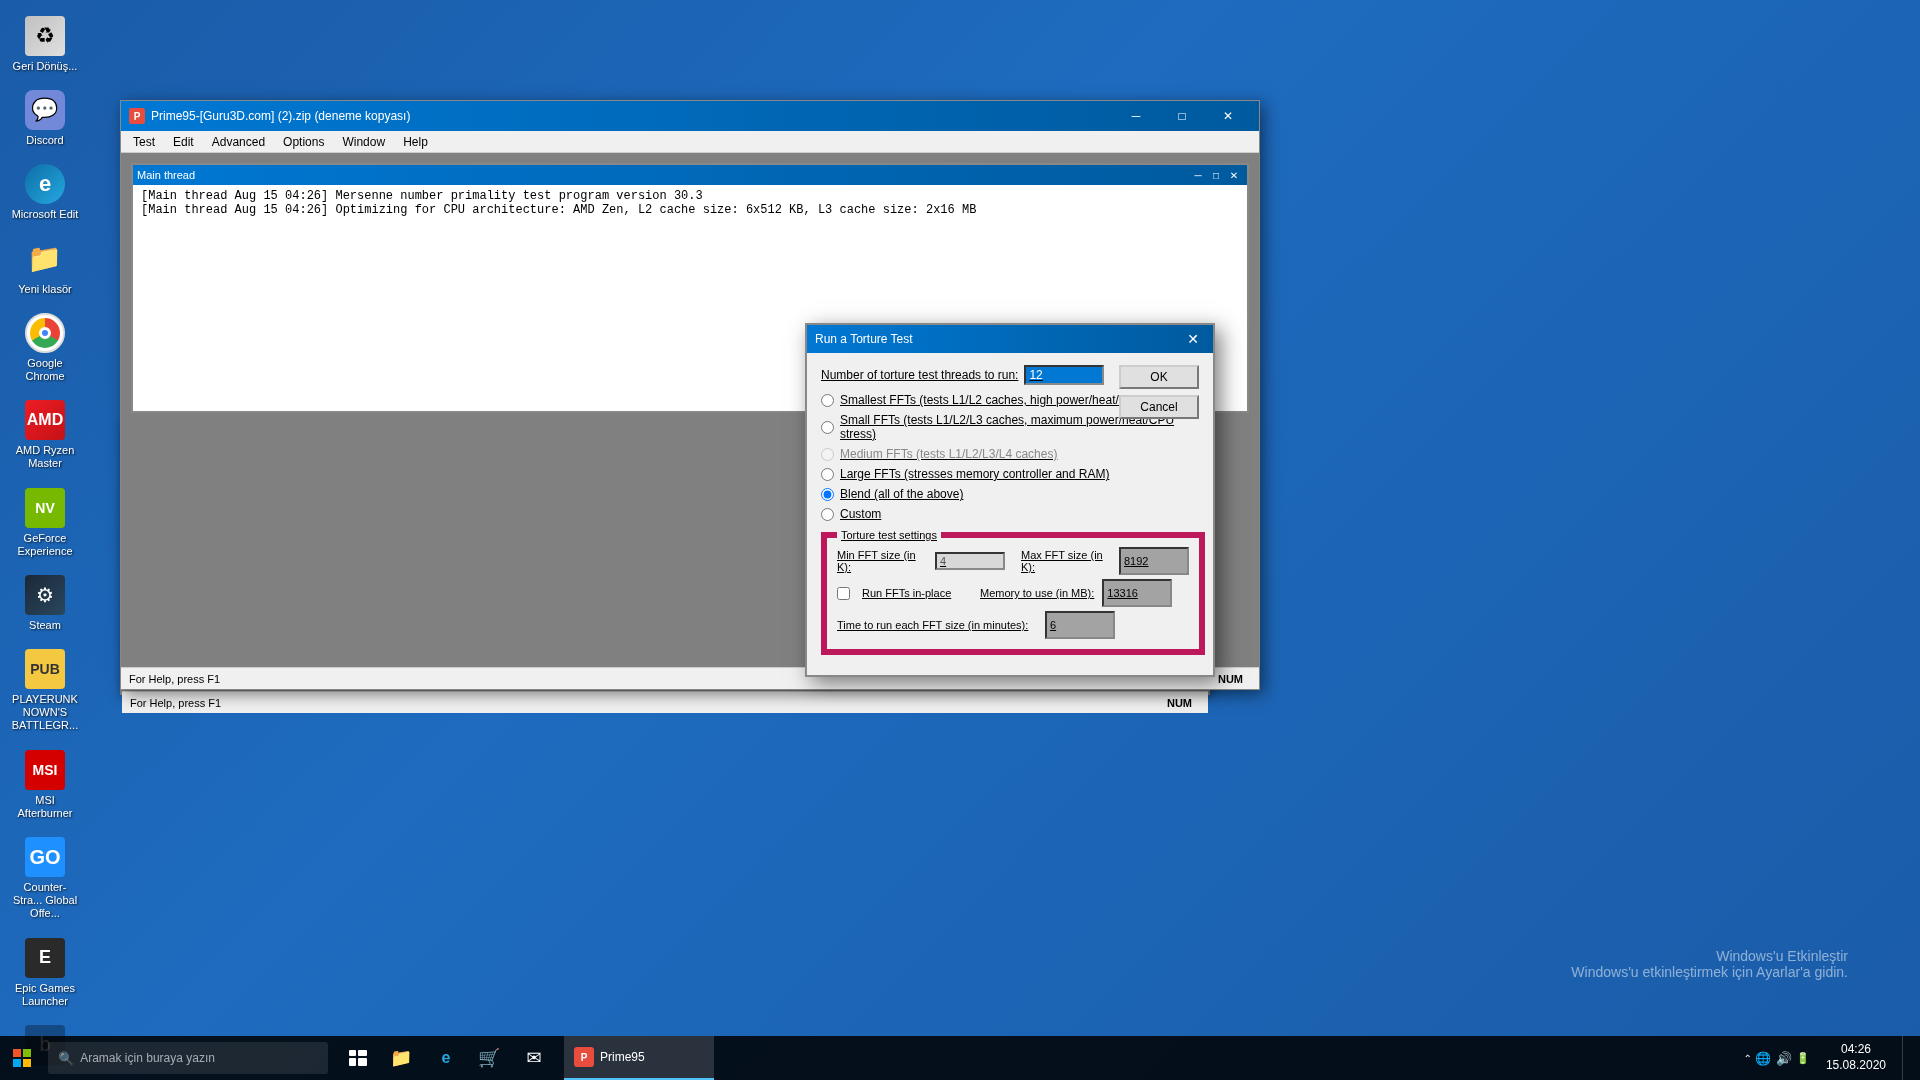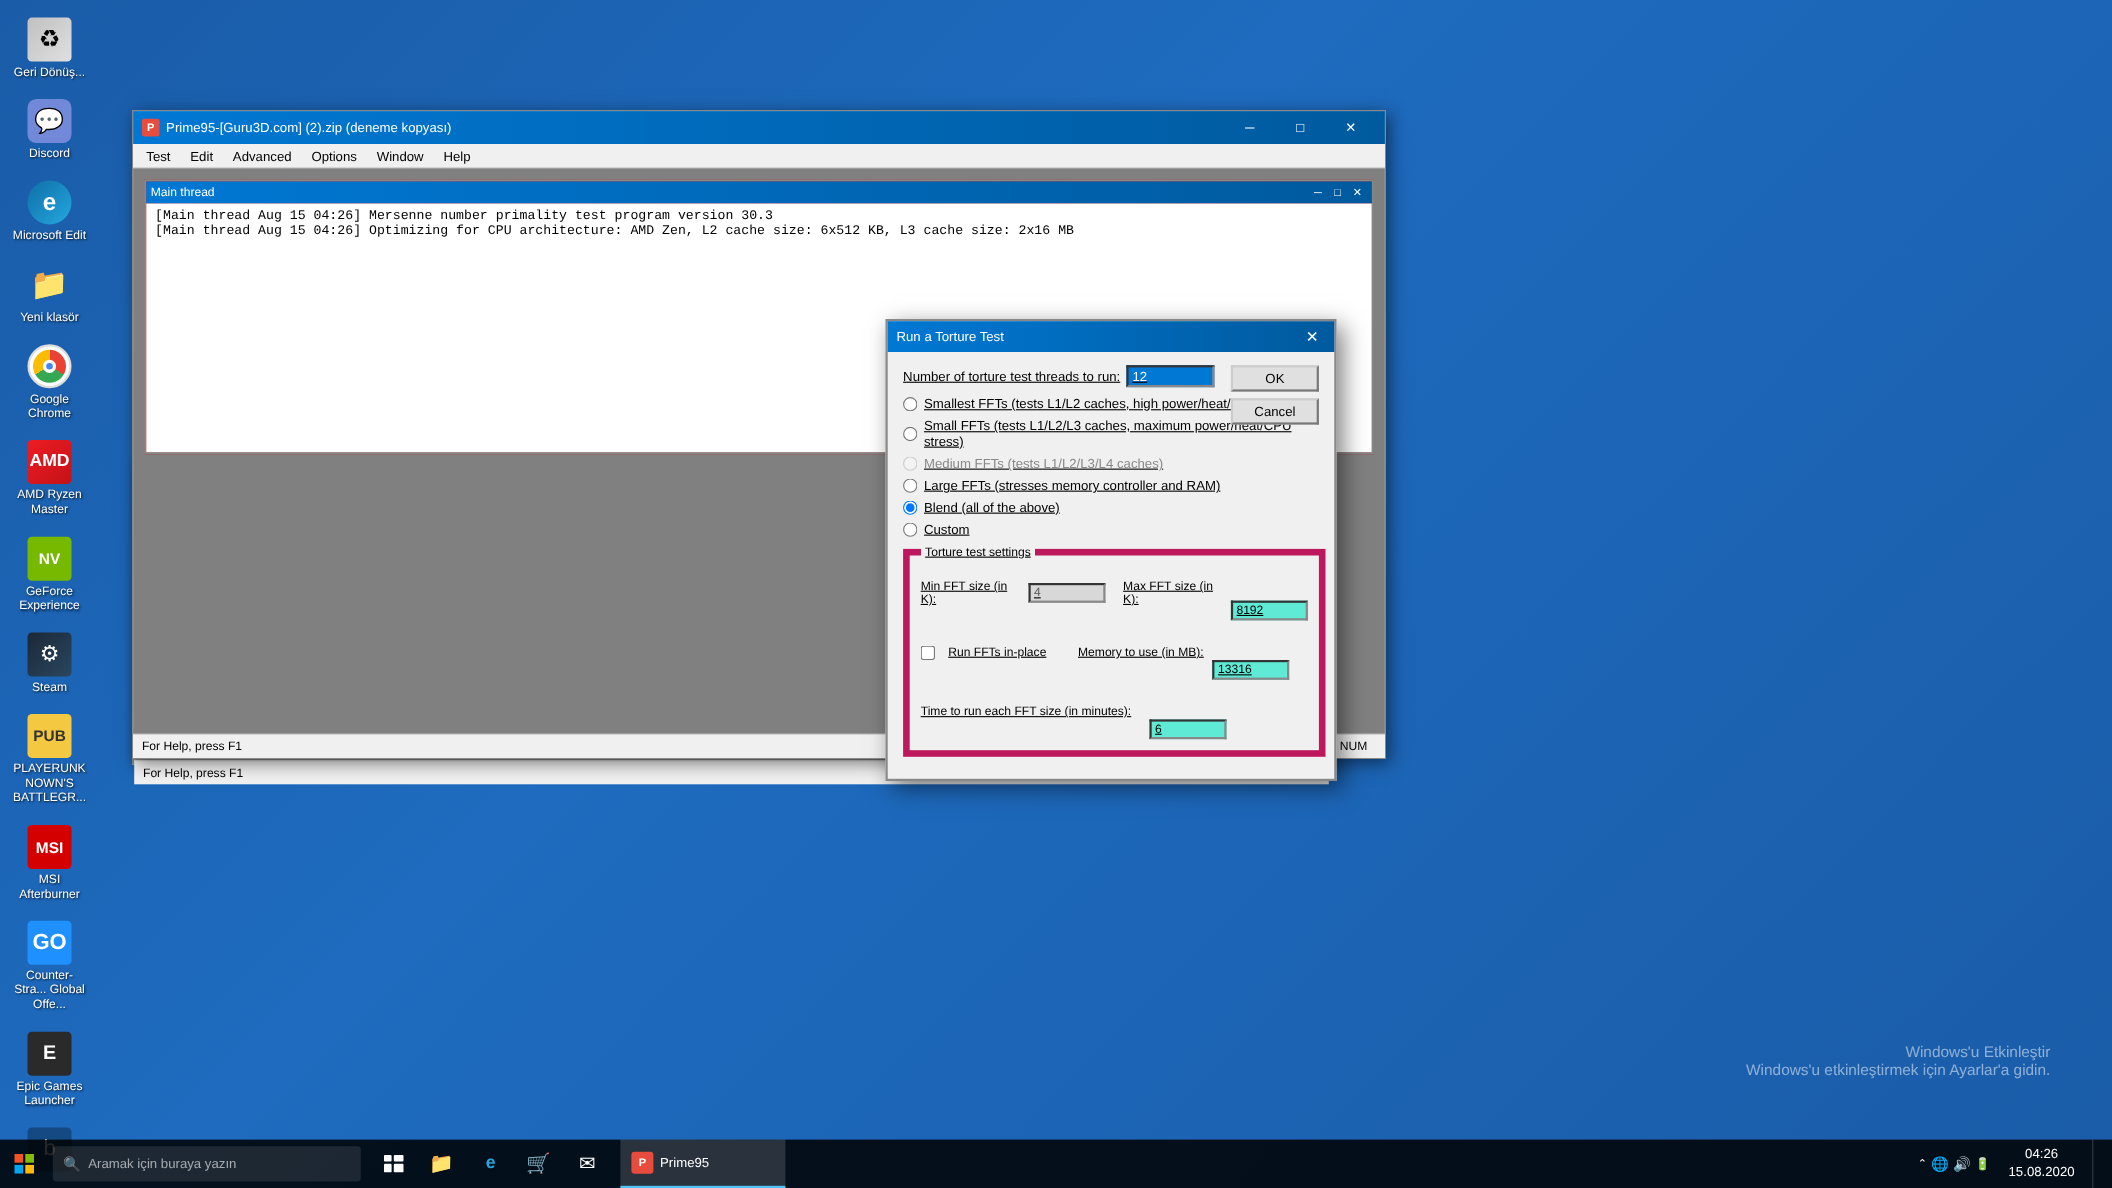--- a/index.html
+++ b/index.html
@@ -359,20 +359,21 @@
       border-top: 1px solid #ccc;
       display: flex;
       align-items: center;
       padding: 0 8px;
       font-size: 11px;
     }
 
     .statusbar-right {
       margin-left: auto;
       padding-right: 8px;
+      font-weight: bold;
     }
 
     
     .dialog-overlay {
       position: absolute;
       top: 0; left: 0; right: 0; bottom: 0;
       display: flex;
       align-items: center;
       justify-content: center;
       z-index: 200;
@@ -508,26 +509,25 @@
       background: #d0d0d0;
       height: 18px;
       width: 70px;
       font-size: 11px;
       padding: 0 3px;
       color: #555;
     }
 
     .fieldset-input-enabled {
       border: 2px inset #888;
-      background: #5eead4;
-      height: 18px;
+      background: #a3a3a3;
+      height: 28px;
       width: 70px;
       font-size: 11px;
       padding: 0 3px;
-      margin-top: 32px;
     }
 
     .weaker-fieldset {
       border: 1px solid #888;
       padding: 6px 10px;
     }
 
     .weaker-legend {
       font-size: 11px;
       padding: 0 4px;
@@ -537,21 +537,21 @@
       display: flex;
       align-items: center;
       gap: 6px;
       margin-bottom: 4px;
     }
 
     
     .activate-text {
       position: absolute;
       bottom: 100px;
-      right: 56px;
+      right: 72px;
       color: rgba(255,255,255,0.5);
       text-align: right;
       font-size: 14px;
       pointer-events: none;
     }
 
     .taskbar-app-icon {
       width: 20px;
       height: 20px;
       background: #e74c3c;

